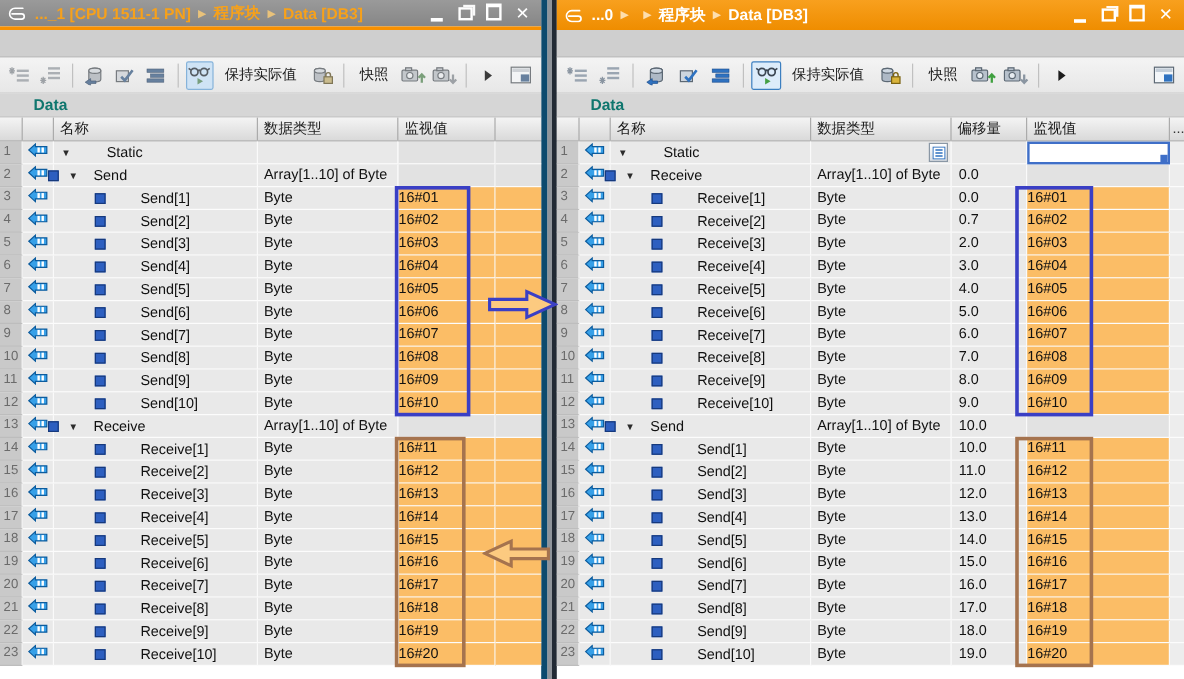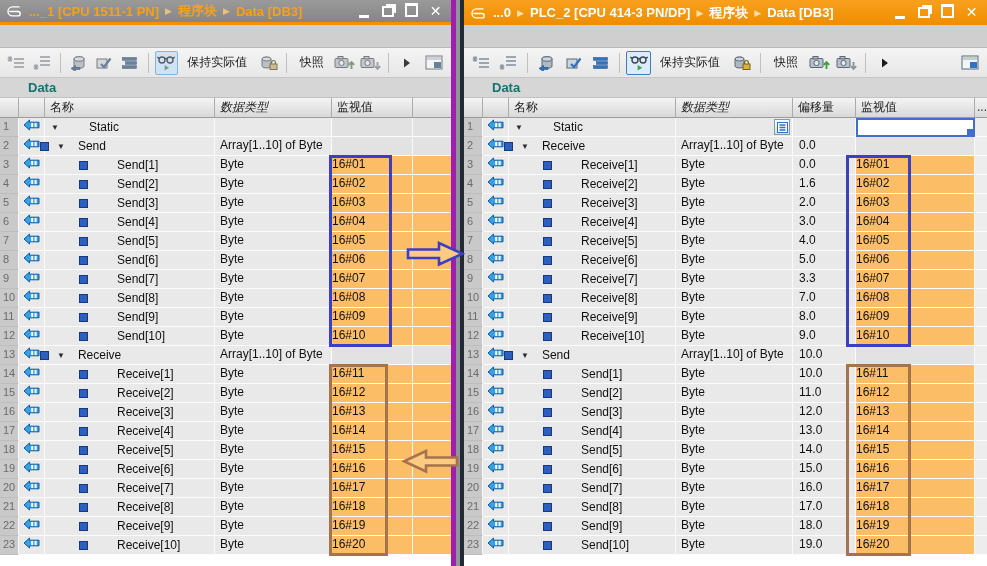--- a/index.html
+++ b/index.html
@@ -4,21 +4,21 @@
 <style>
   html,body{margin:0;padding:0;}
   body{
     width:987px;height:566px;position:relative;overflow:hidden;
     background:#8f949a;
     font-family:"Liberation Sans","DejaVu Sans",sans-serif;
     -webkit-font-smoothing:antialiased;
   }
   
   .win{position:absolute;top:0;height:566px;background:#ffffff;box-sizing:border-box;}
-  .win-left{left:0;width:456px;border-right:5px solid #a21caf;}
+  .win-left{left:0;width:456px;border-right:5px solid #0c4a6e;}
   .win-right{left:460px;width:527px;border-left:4px solid #222a34;}
 
   
   .titlebar{display:flex;align-items:center;padding:0 7px;font-size:13px;font-weight:bold;white-space:nowrap;}
   .win-left  .titlebar{height:22px;background:linear-gradient(#9a9a9a,#868686);color:#f7a11a;}
   .win-right .titlebar{height:25px;background:linear-gradient(#f8a01e,#ef8d00);color:#ffffff;}
   .win-left .accentline{height:3px;background:#f79000;}
   .titleclip{display:flex;align-items:center;margin-right:7px;}
   .bc-sep{font-size:9px;margin:0 6px;opacity:.9;}
   .win-left .bc-sep{color:#f3c878;}
@@ -44,21 +44,21 @@
   .datastrip{height:19px;border-bottom:1px solid #c2c2c2;background:#d6d6d6;
       font-weight:bold;font-size:13px;line-height:19px;padding-left:28px;color:#0f766e;}
 
   
   .thead{display:flex;height:19px;border-bottom:1px solid #9c9c9c;background:linear-gradient(#f4f4f4,#d9d9d9);font-size:12px;color:#1a1a1a;}
   .hc{box-sizing:border-box;border-right:1px solid #ababab;padding:0 5px;line-height:18px;white-space:nowrap;overflow:hidden;}
   .hnum{width:19px;padding:0;}
   .hicon{width:26px;padding:0;}
   .win-left .hname{width:170px;}
   .win-right .hname{width:167px;}
-  .htype{width:117px;font-style:italic;}
+  .htype{width:117px;}
   .hoff{width:63px;}
   .win-left .hval{width:81px;}
   .win-right .hval{width:119px;}
   .hfill{width:38px;border-right:none;}
   .hmore{width:12px;padding:0 2px;border-right:none;color:#333;}
 
   
   .row{display:flex;height:19px;font-size:12px;color:#111;}
   .c{box-sizing:border-box;height:19px;line-height:17px;border-right:1px solid #fafafa;border-bottom:1px solid #fcfcfc;white-space:nowrap;overflow:hidden;}
   .c.num{width:19px;background:#c9c9c9;border-bottom-color:#bdbdbd;color:#6b6b6b;font-size:11px;padding-left:3px;}
@@ -637,21 +637,20 @@
 
 <div class="win win-right">
   <div class="titlebar">
     <span class="titleclip">
         <svg width="15" height="12">
           <path d="M3 6.5 h8 a2.2 2.2 0 0 1 0 4.4 H5.5 a4.5 4.5 0 0 1 0 -9 h6.5" fill="none" stroke="#fff" stroke-width="1.4" stroke-linecap="round"></path>
         </svg>
       </span>
     <span>...0</span>
     <span class="bc-sep">▶</span>
-    <span>PLC_2 [CPU 414-3 PN/DP]</span>
     <span class="bc-sep">▶</span>
     <span>程序块</span>
     <span class="bc-sep">▶</span>
     <span>Data [DB3]</span>
     <span class="wctl">
       <span class="wbtn">
           <span class="ic-min"></span>
         </span>
       <span class="wbtn">
           <span class="ic-float"></span>
@@ -852,21 +851,21 @@
               <path d="M1 6 L6.5 1 v2.2 H16 v5.6 H6.5 V11 Z" fill="#37a0e8" stroke="#0c5c9e" stroke-width="1"></path>
               <rect x="8.2" y="3.9" width="2" height="4.2" fill="#fff"></rect>
               <rect x="11.6" y="3.9" width="2" height="4.2" fill="#fff"></rect>
             </svg></span>
         </div>
         <div class="c name k-item">
           <span class="sq"></span>
           <span class="lbl">Receive[2]</span>
         </div>
         <div class="c type">Byte</div>
-        <div class="c off">1.6</div>
+        <div class="c off">0.7</div>
         <div class="c val orange">16#02</div>
         <div class="c more"></div>
       </div>
       <div class="row">
         <div class="c num">5</div>
         <div class="c icon">
           <span><svg width="17" height="12" viewBox="0 0 17 12">
               <path d="M1 6 L6.5 1 v2.2 H16 v5.6 H6.5 V11 Z" fill="#37a0e8" stroke="#0c5c9e" stroke-width="1"></path>
               <rect x="8.2" y="3.9" width="2" height="4.2" fill="#fff"></rect>
               <rect x="11.6" y="3.9" width="2" height="4.2" fill="#fff"></rect>
@@ -942,21 +941,21 @@
               <path d="M1 6 L6.5 1 v2.2 H16 v5.6 H6.5 V11 Z" fill="#37a0e8" stroke="#0c5c9e" stroke-width="1"></path>
               <rect x="8.2" y="3.9" width="2" height="4.2" fill="#fff"></rect>
               <rect x="11.6" y="3.9" width="2" height="4.2" fill="#fff"></rect>
             </svg></span>
         </div>
         <div class="c name k-item">
           <span class="sq"></span>
           <span class="lbl">Receive[7]</span>
         </div>
         <div class="c type">Byte</div>
-        <div class="c off">3.3</div>
+        <div class="c off">6.0</div>
         <div class="c val orange">16#07</div>
         <div class="c more"></div>
       </div>
       <div class="row">
         <div class="c num">10</div>
         <div class="c icon">
           <span><svg width="17" height="12" viewBox="0 0 17 12">
               <path d="M1 6 L6.5 1 v2.2 H16 v5.6 H6.5 V11 Z" fill="#37a0e8" stroke="#0c5c9e" stroke-width="1"></path>
               <rect x="8.2" y="3.9" width="2" height="4.2" fill="#fff"></rect>
               <rect x="11.6" y="3.9" width="2" height="4.2" fill="#fff"></rect>

